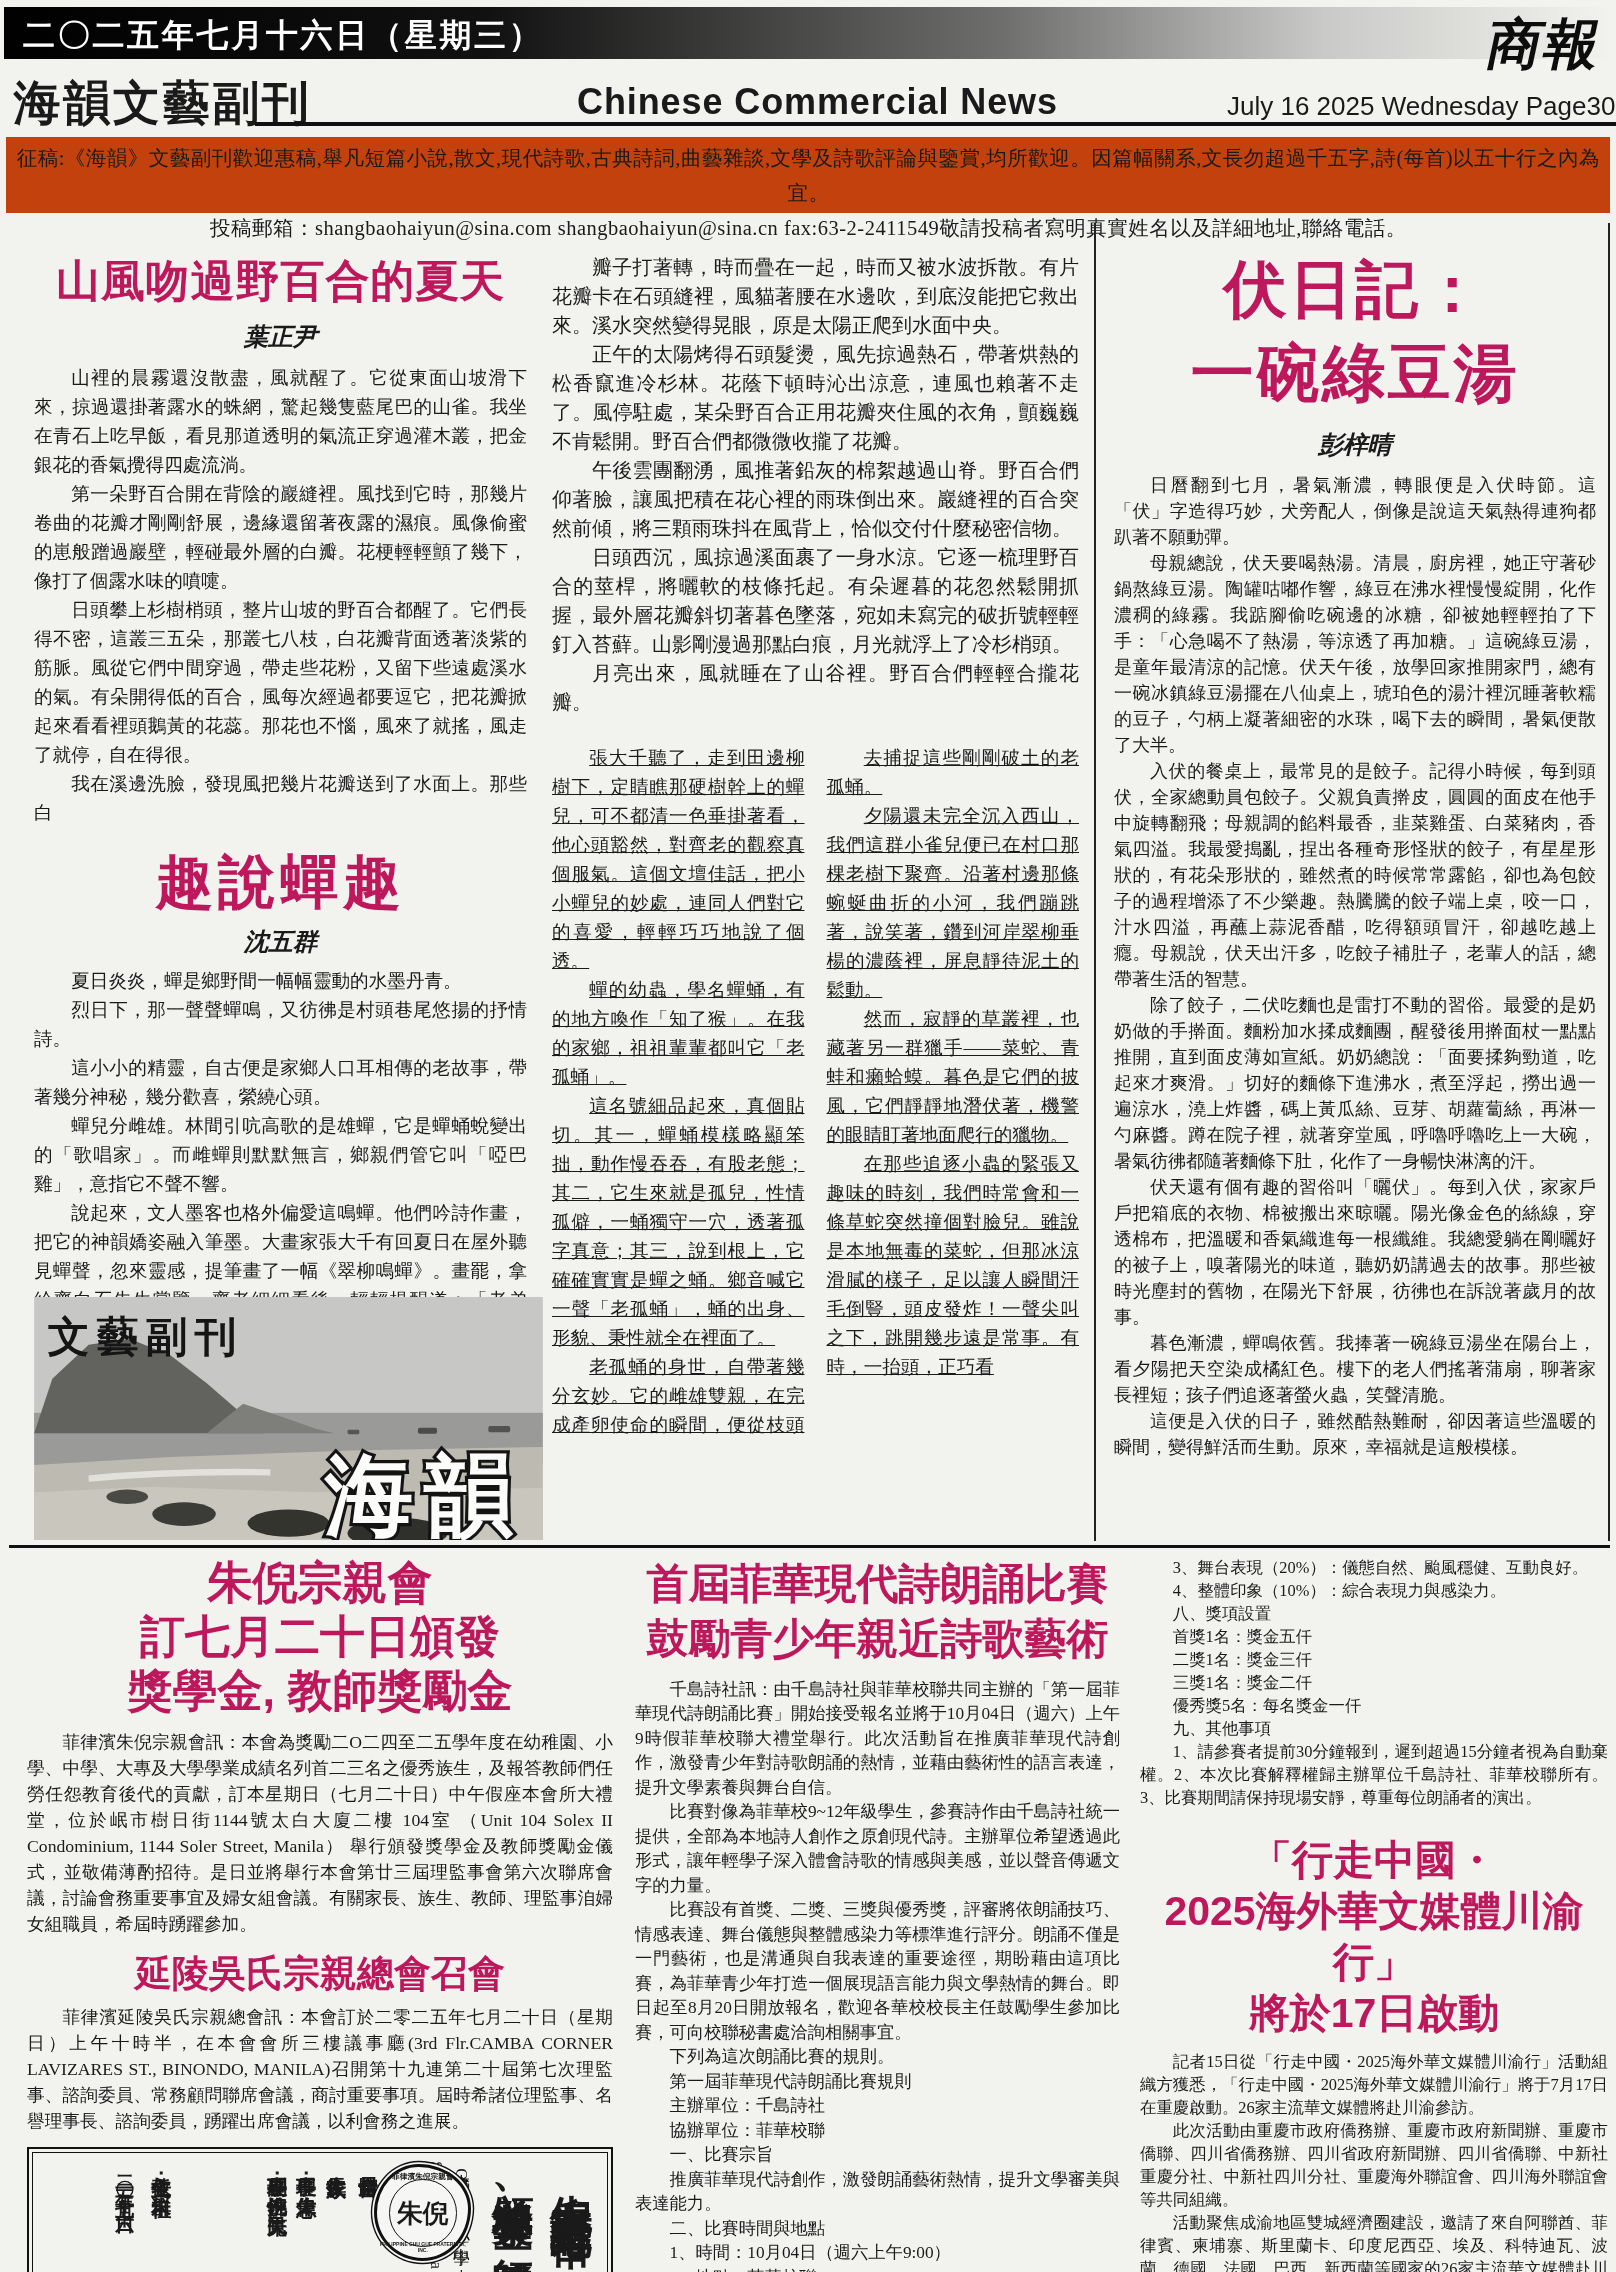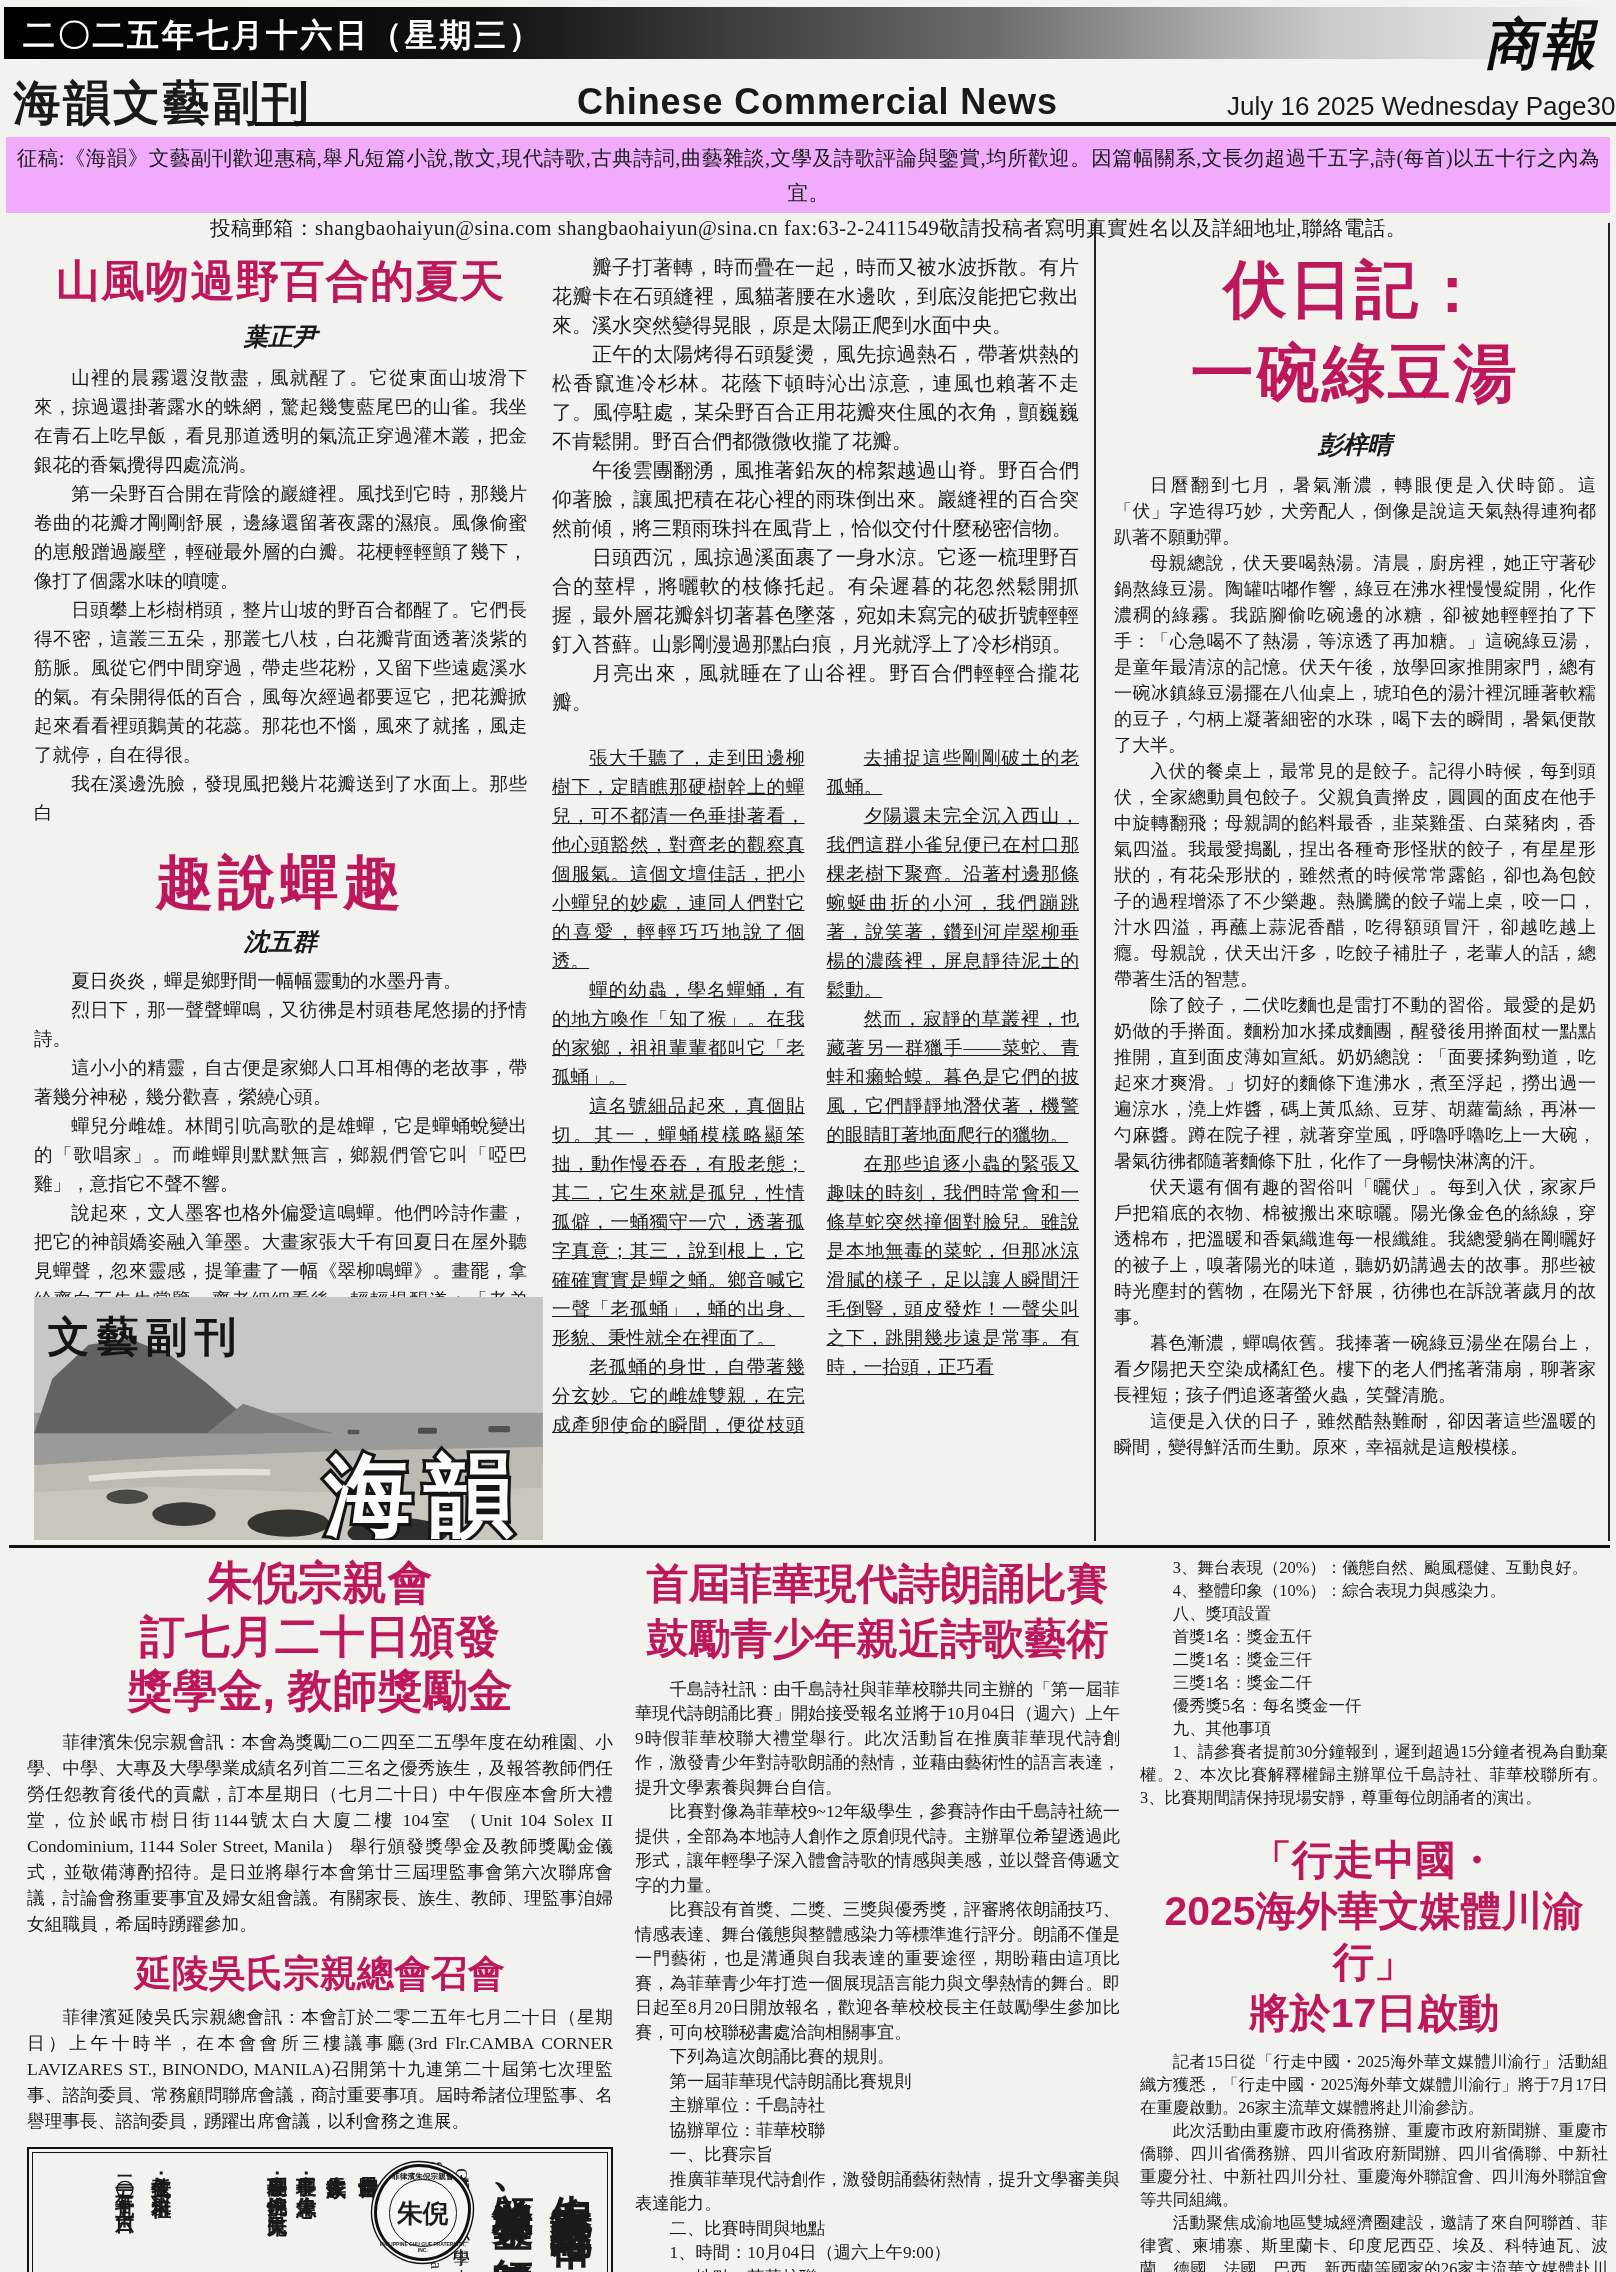--- a/index.html
+++ b/index.html
@@ -17,21 +17,21 @@
     transform:skewX(-12deg);letter-spacing:1.8px;font-family:"Liberation Serif",serif;}
   .supp-title{left:13.6px;top:72px;font-size:47px;font-weight:900;letter-spacing:2.7px;
     font-family:"Liberation Sans","DejaVu Sans",sans-serif;}
   .paper-en{left:577px;top:81px;font-size:36px;font-weight:700;letter-spacing:0.9px;
     font-family:"Liberation Sans","DejaVu Sans",sans-serif;}
   .date-en{left:1227px;top:91px;font-size:26px;font-weight:400;
     font-family:"Liberation Sans","DejaVu Sans",sans-serif;}
   .mast-rule{left:255px;top:122px;width:1362px;height:3.6px;background:#111;}
 
   
-  .notice{left:6.4px;top:137px;width:1604px;height:76px;background:#f0abfc;text-align:center;}
+  .notice{left:6.4px;top:137px;width:1604px;height:76px;background:#c2410c;text-align:center;}
   .notice p{font-size:20.5px;line-height:35px;letter-spacing:0.5px;}
 
   
   .hl{font-family:"Liberation Sans","DejaVu Sans",sans-serif;font-weight:900;text-align:center;color:#be185d;}
   .byline{text-align:center;font-weight:700;font-style:italic;}
   .body-t p{text-indent:2em;text-align:justify;}
 
   
   .colA{left:34px;top:227px;width:493px;height:1314px;}
   .colA .body-t{font-size:18.6px;line-height:29px;}

